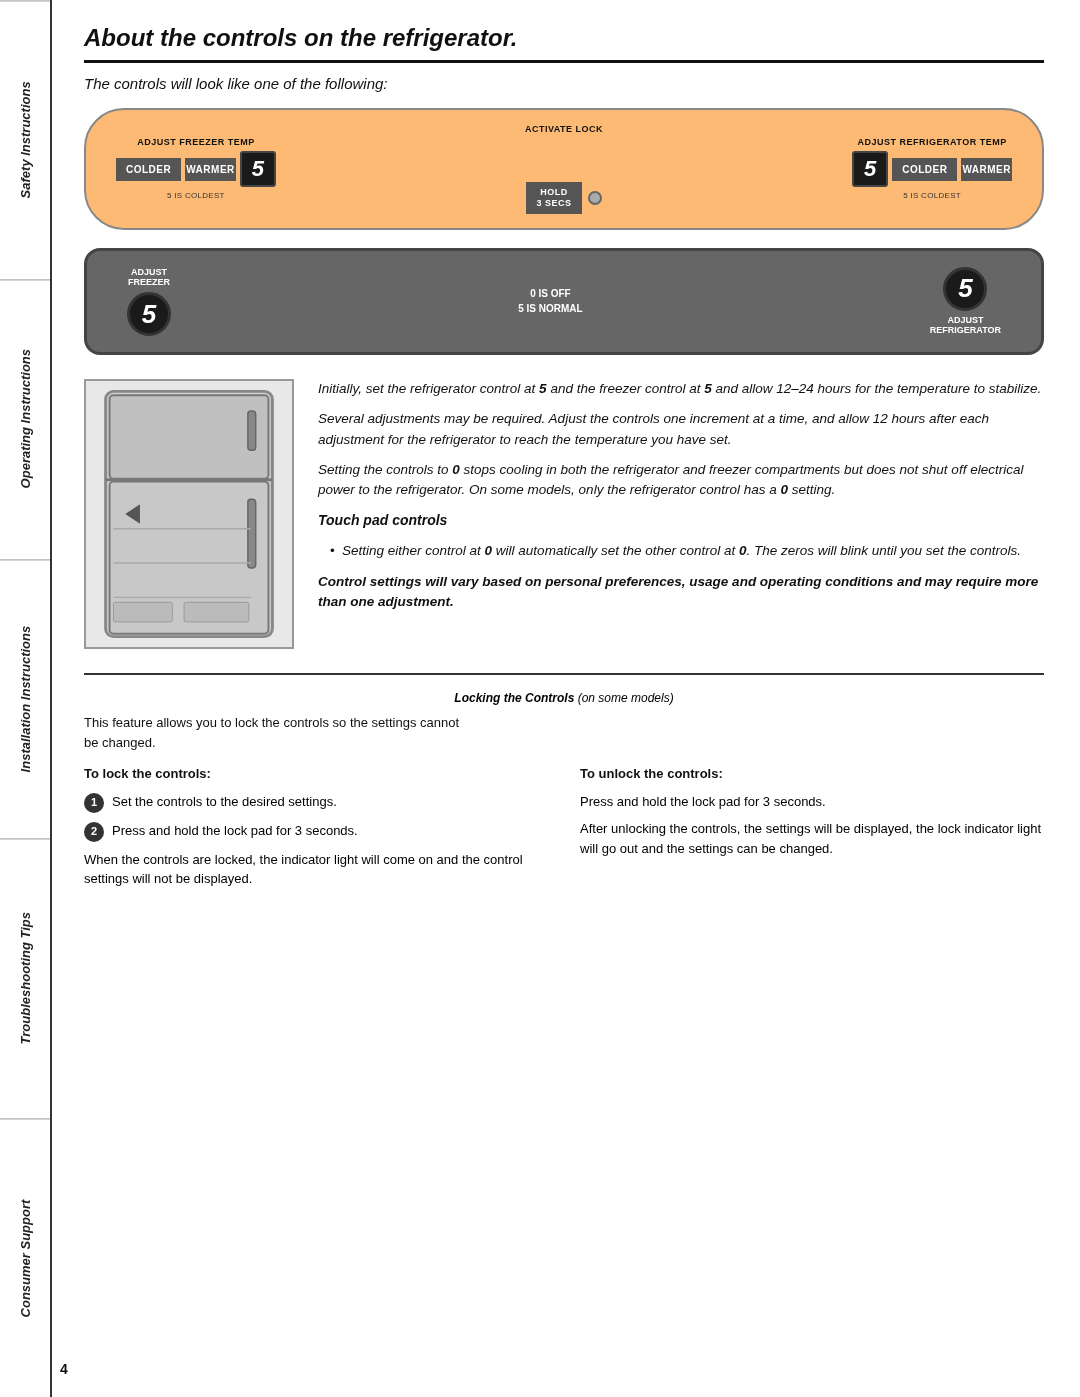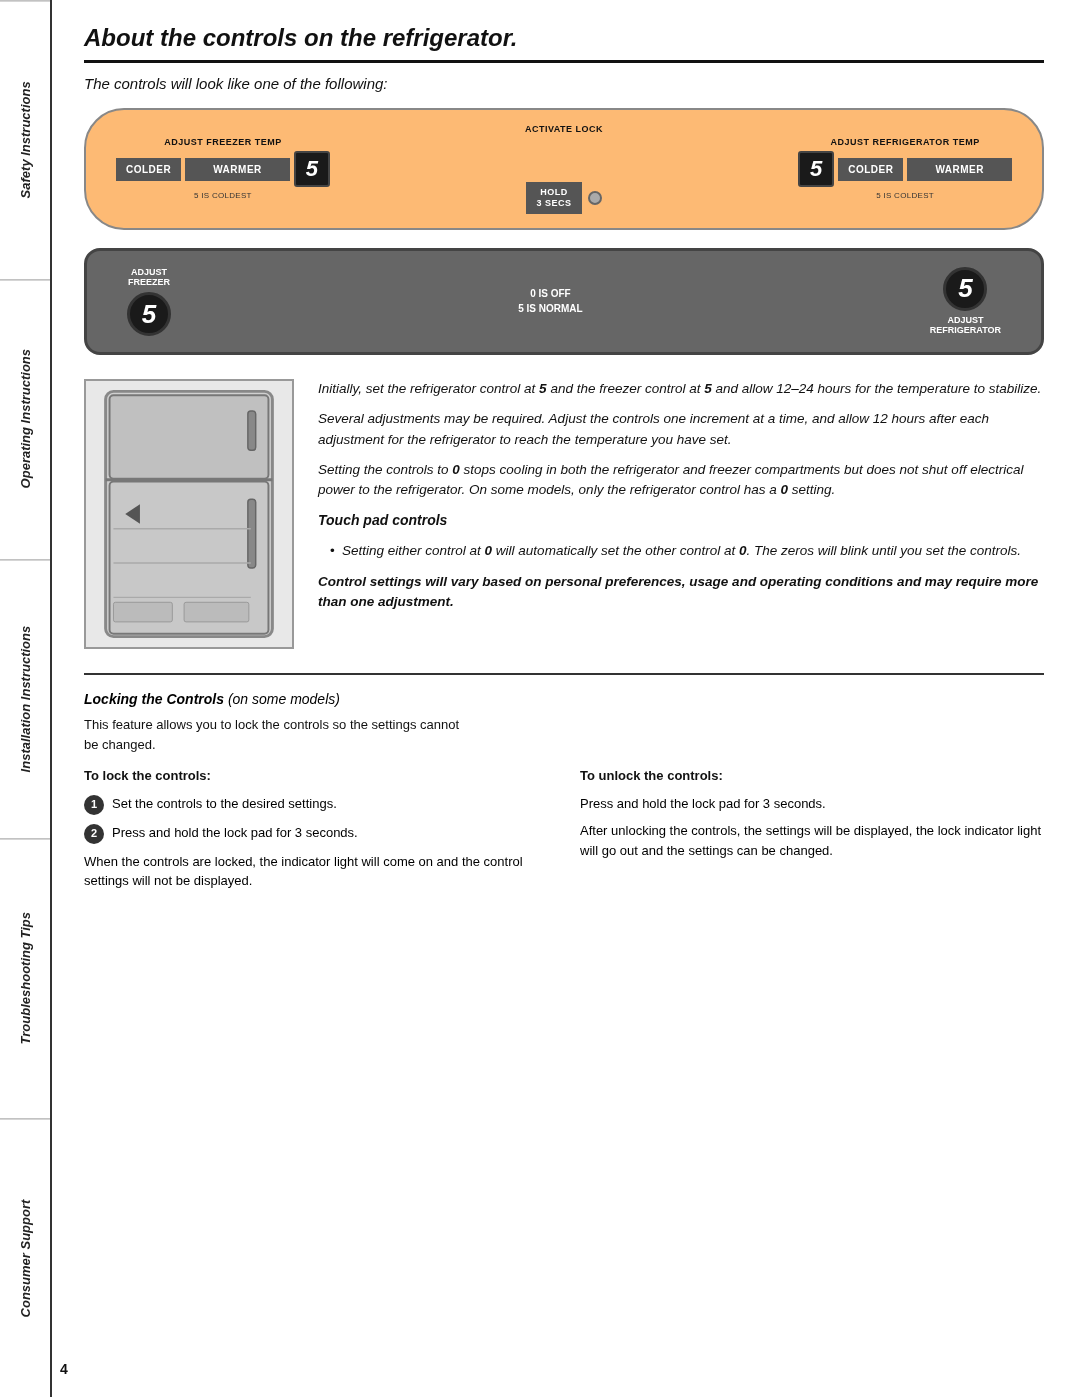--- a/index.html
+++ b/index.html
@@ -115,21 +115,21 @@
       cursor: pointer;
       text-transform: uppercase;
       letter-spacing: 0.5px;
     }
 
     .btn-warmer {
       background: #555;
       color: #fff;
       font-size: 10px;
       font-weight: bold;
-      padding: 6px 28px;
+      padding: 6px 1px;
       border: none;
       cursor: pointer;
       text-transform: uppercase;
       letter-spacing: 0.5px;
     }
 
     .digit-display {
       background: #1a1a1a;
       color: #fff;
       font-size: 22px;
@@ -309,24 +309,25 @@
       border-top: 2px solid #333;
       margin: 16px 0;
     }
 
     
     .locking-section {
       margin-top: 8px;
     }
 
     .locking-title {
-      font-size: 14px;
+      font-size: 12px;
       font-weight: bold;
       font-style: italic;
       margin-bottom: 8px;
+      text-align: center;
     }
 
     .locking-title span.normal {
       font-weight: normal;
       font-style: italic;
     }
 
     .locking-desc {
       font-size: 13px;
       color: #111;

